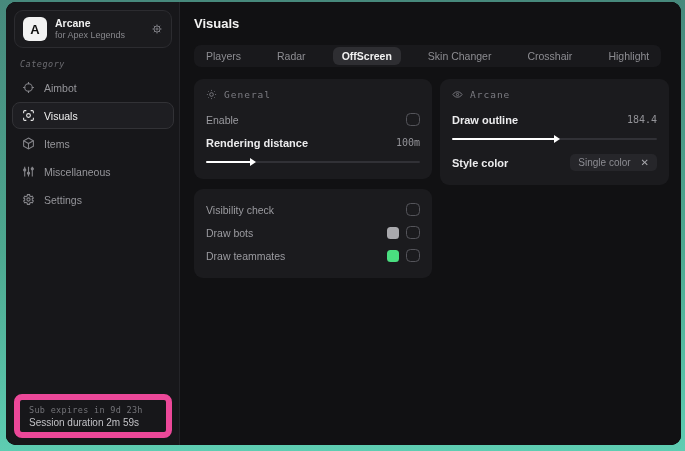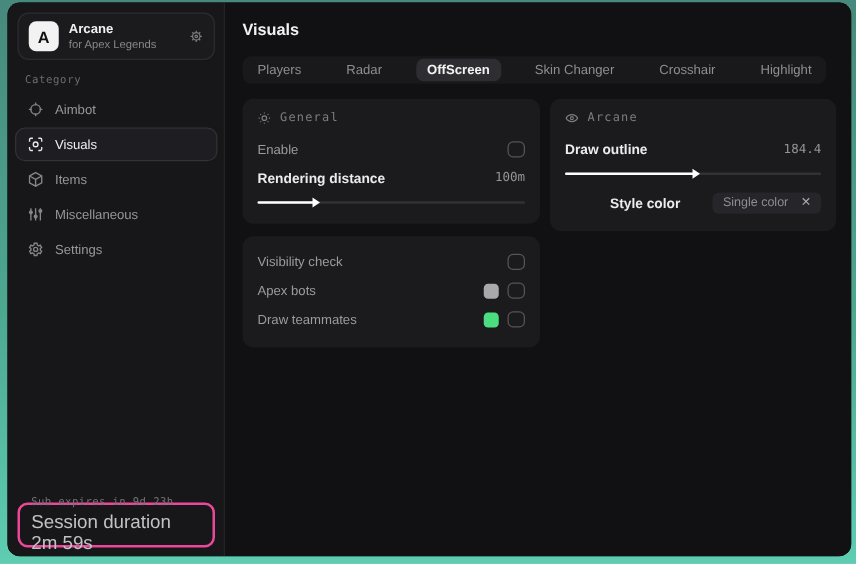--- a/index.html
+++ b/index.html
@@ -29,44 +29,44 @@
     color:#111; font-weight:bold; font-size:13px;
     display:flex; align-items:center; justify-content:center; flex-shrink:0;
   }
   .app-meta { flex:1; line-height:1.2; }
   .app-name { color:#f0f0f0; font-size:10.5px; font-weight:bold; }
   .app-sub { color:#87878c; font-size:9px; }
   .app-card .icon-btn { color:#7a7a80; display:flex; }
   .category {
     position:absolute; left:14px; top:57px;
     font-family:"DejaVu Sans Mono", monospace;
-    font-size:8.5px; color:#6b6b70; letter-spacing:0.5px;
+    font-size:8.5px; color:#6b6b70; letter-spacing:0.5px;font-style:italic;
   }
   .nav { position:absolute; left:6px; top:72px; width:162px; }
   .nav-item {
     height:27px; display:flex; align-items:center; gap:9px;
     padding:0 9px; border:1px solid transparent; border-radius:8px;
     color:#96969b; font-size:10.5px; cursor:default;
   }
   .nav-item + .nav-item { margin-top:1px; }
   .nav-item .nav-icon { display:flex; color:#85858a; }
   .nav-item.active {
     background:#1e1e22; border-color:#323236; color:#f0f0f0;
   }
   .nav-item.active .nav-icon { color:#e8e8e8; }
   .side-footer {
     position:absolute; left:8px; bottom:7px; width:158px; height:36px;
-    border:2px solid #ec4899; border-radius:8px; background:#17171a;
+    border:6px solid #ec4899; border-radius:8px; background:#17171a;
     padding:16px 9px; display:flex; flex-direction:column; justify-content:center; gap:2px;
   }
   .foot-line1 {
     font-family:"DejaVu Sans Mono", monospace;
     font-size:8.5px; color:#737378; letter-spacing:0.3px;
   }
-  .foot-line2 { font-size:15px; color:#c2c2c6; }
+  .foot-line2 { font-size:10px; color:#c2c2c6; }
   
   .main { flex:1; position:relative; background:#111113; padding:14px 12px 0 14px; }
   .page-title { color:#f2f2f2; font-size:13px; font-weight:bold; margin-bottom:14px; }
   .tabbar {
     display:inline-flex; align-items:center; background:#19191c;
     border-radius:7px; padding:2px 3px; gap:18px; margin-bottom:12px;
   }
   .tab {
     padding:3px 9px; font-size:10.5px; color:#8d8d92; border-radius:6px;
     white-space:nowrap; cursor:default;
@@ -240,21 +240,21 @@
             <div class="fill" style="width: 21%;"></div>
           </div>
         </div>
 
         <div class="panel">
           <div class="row">
             <span class="lbl">Visibility check</span>
             <span class="checkbox"></span>
           </div>
           <div class="row">
-            <span class="lbl">Apex bots</span>
+            <span class="lbl">Draw bots</span>
             <span class="ctrl-group">
               <span class="swatch" style="background-color: rgb(169, 169, 173);"></span>
               <span class="checkbox"></span>
             </span>
           </div>
           <div class="row">
             <span class="lbl">Draw teammates</span>
             <span class="ctrl-group">
               <span class="swatch" style="background-color: rgb(74, 222, 128);"></span>
               <span class="checkbox"></span>
@@ -276,21 +276,21 @@
             <span>Arcane</span>
           </div>
           <div class="row">
             <span class="lbl strong">Draw outline</span>
             <span class="val">184.4</span>
           </div>
           <div class="slider">
             <div class="track"></div>
             <div class="fill" style="width: 50%;"></div>
           </div>
-          <div class="row" style="margin-top:8px;margin-left:36px;">
+          <div class="row" style="margin-top:8px;">
             <span class="lbl strong">Style color</span>
             <span class="select-pill">
               <span class="sel-val">Single color</span>
               <span class="sel-x">✕</span>
             </span>
           </div>
         </div>
       </div>
 
     </div>

